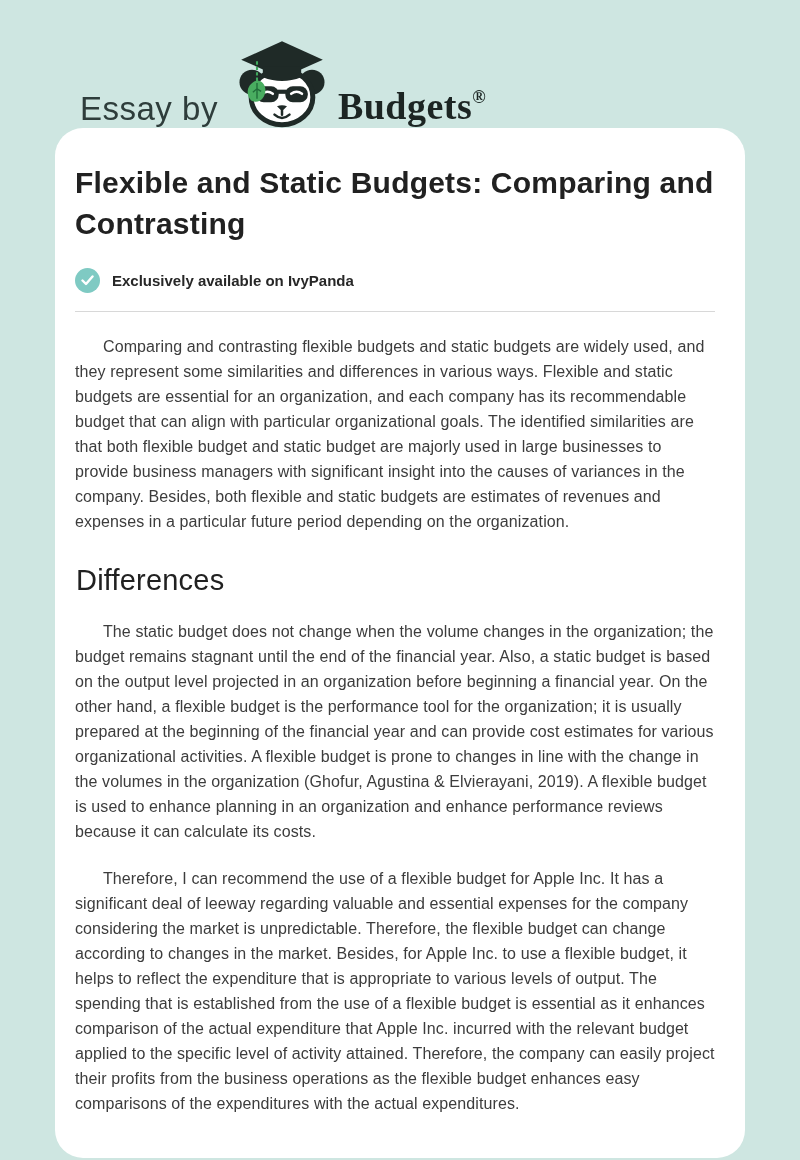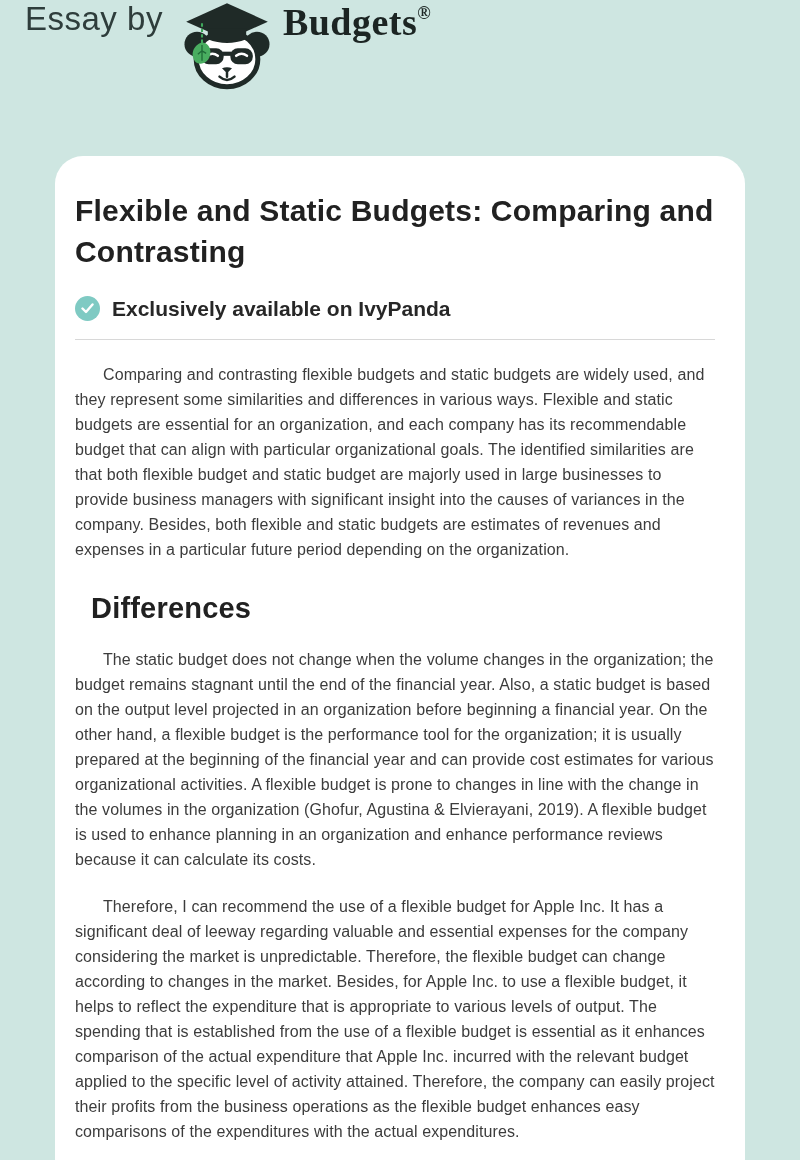--- a/index.html
+++ b/index.html
@@ -5,24 +5,24 @@
   * { margin: 0; padding: 0; box-sizing: border-box; }
   html, body { width: 800px; }
   body {
     width: 800px;
     height: 1160px;
     background: #cee6e1;
     font-family: "Liberation Sans", sans-serif;
     overflow: hidden;
   }
   .page-header {
-    height: 156px;
+    height: 128px;
     display: flex;
-    align-items: flex-start;
-    padding-left: 25px;
+    align-items: flex-end;
+    padding-left: 80px;
   }
   .essay-by {
     font-size: 33px;
     color: #2e3d3b;
     letter-spacing: 0.5px;
   }
   .logo-wrap {
     margin: 0 6px 0 14px;
     display: inline-flex;
     align-items: center;
@@ -63,42 +63,42 @@
     width: 25px;
     height: 25px;
     border-radius: 50%;
     background: #7fcac3;
     display: inline-flex;
     align-items: center;
     justify-content: center;
     flex: 0 0 auto;
   }
   .badge-label {
-    font-size: 21px;
+    font-size: 15px;
     font-weight: 700;
     color: #272727;
   }
   .divider {
     border: none;
     border-top: 1px solid #d8d8d8;
     margin: 0 0 2px 0;
   }
   .body-p {
     font-size: 16px;
     line-height: 25px;
     color: #3c3c3c;
     text-indent: 28px;
     margin-top: 22px;
     letter-spacing: 0.1px;
   }
   .section-heading {
     font-size: 29px;
-    font-weight: 700;
+    font-weight: 400;
     color: #212121;
-    margin: 30px 0 3px 16px;
+    margin: 30px 0 3px 1px;
     letter-spacing: 0.2px;
   }
 </style>
 </head>
 <body>
 
 <div class="page">
 
   <header class="page-header">
     <span class="essay-by">Essay by</span>

